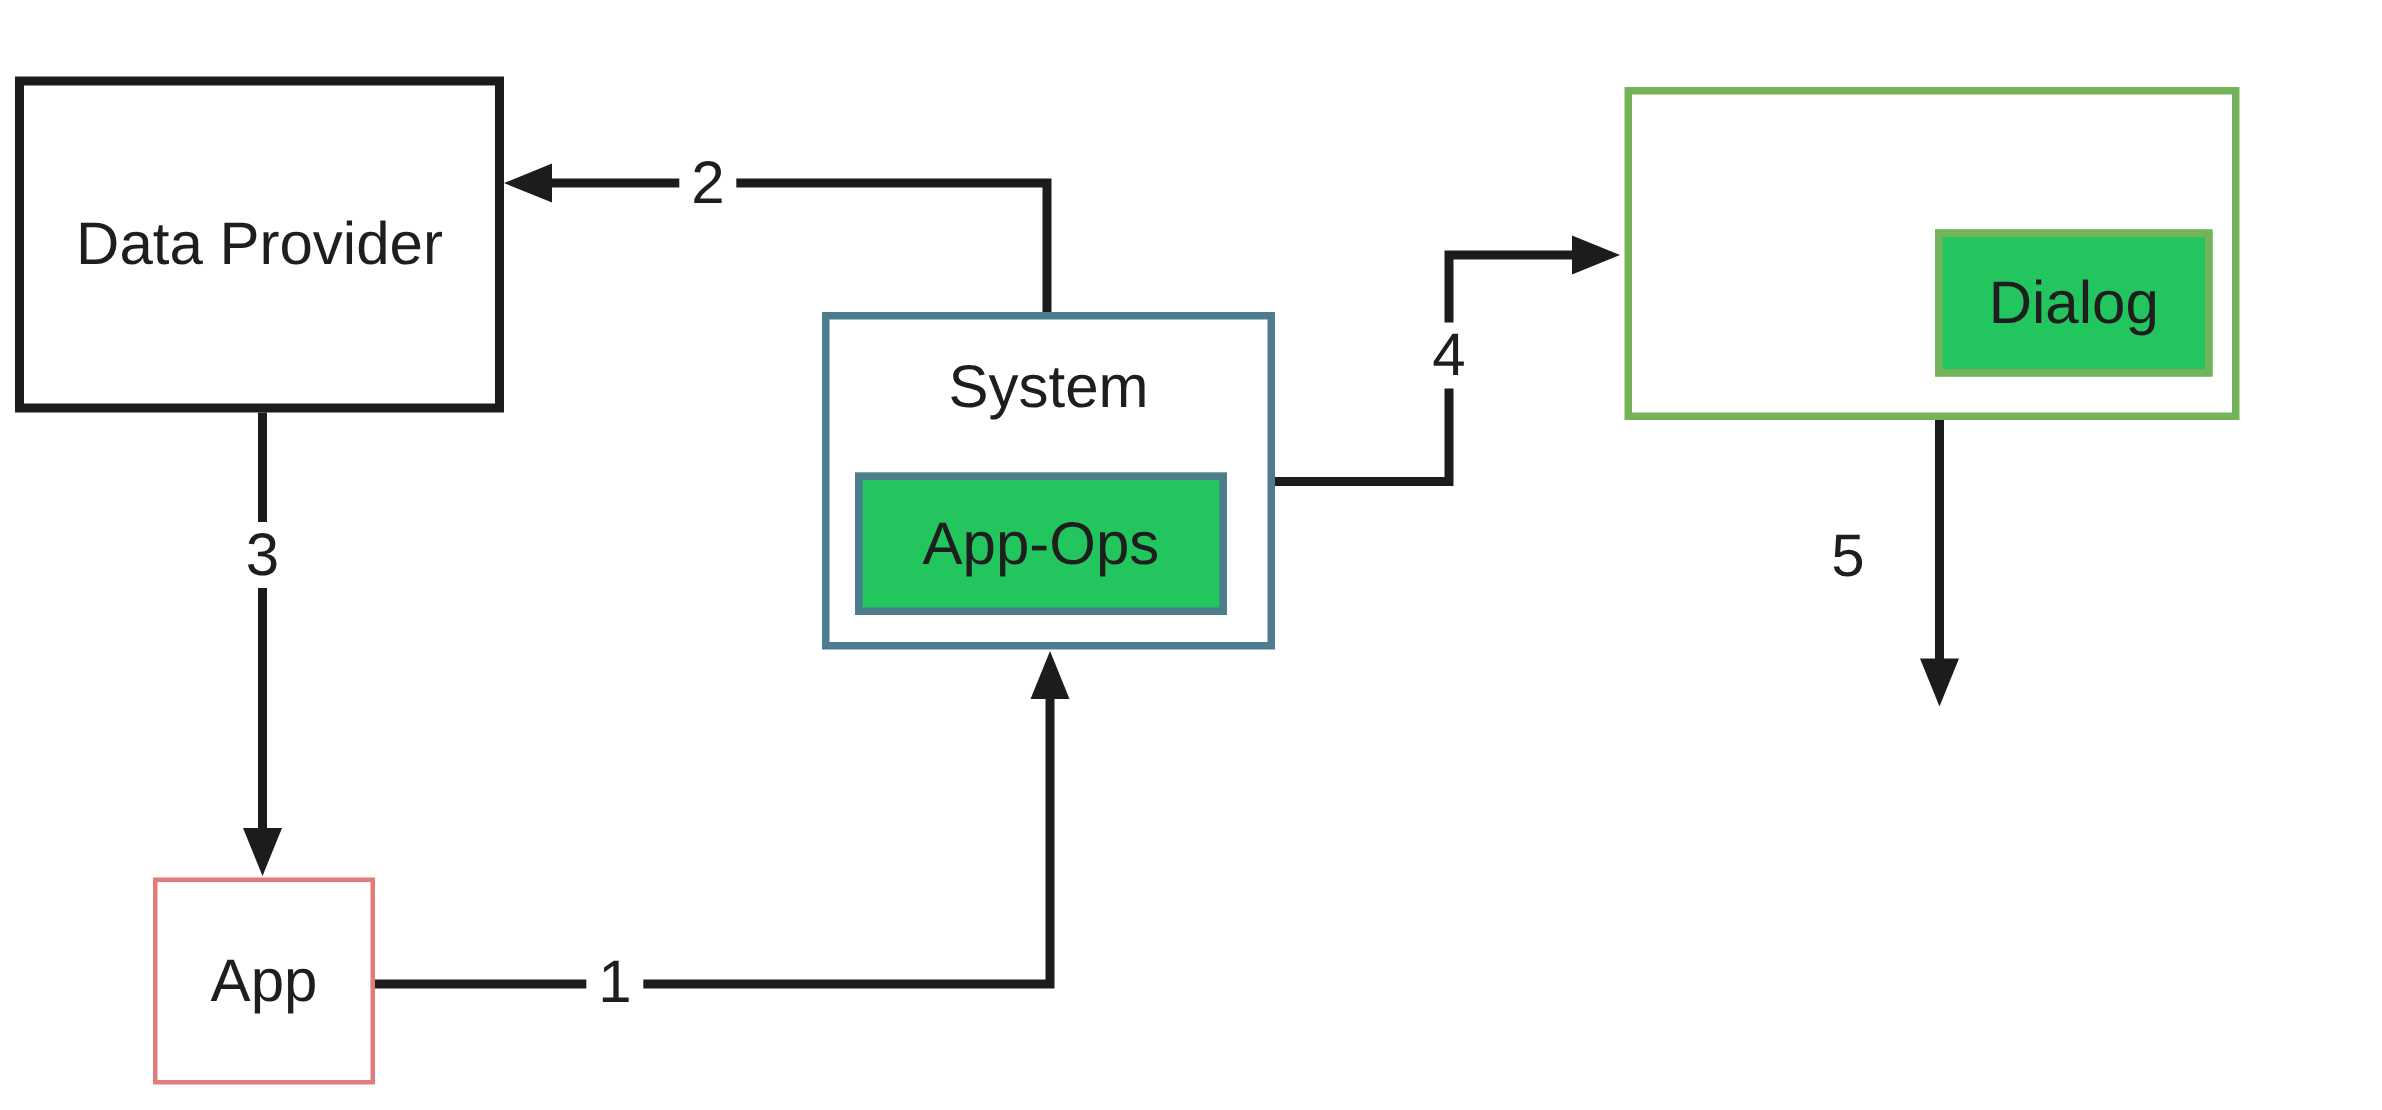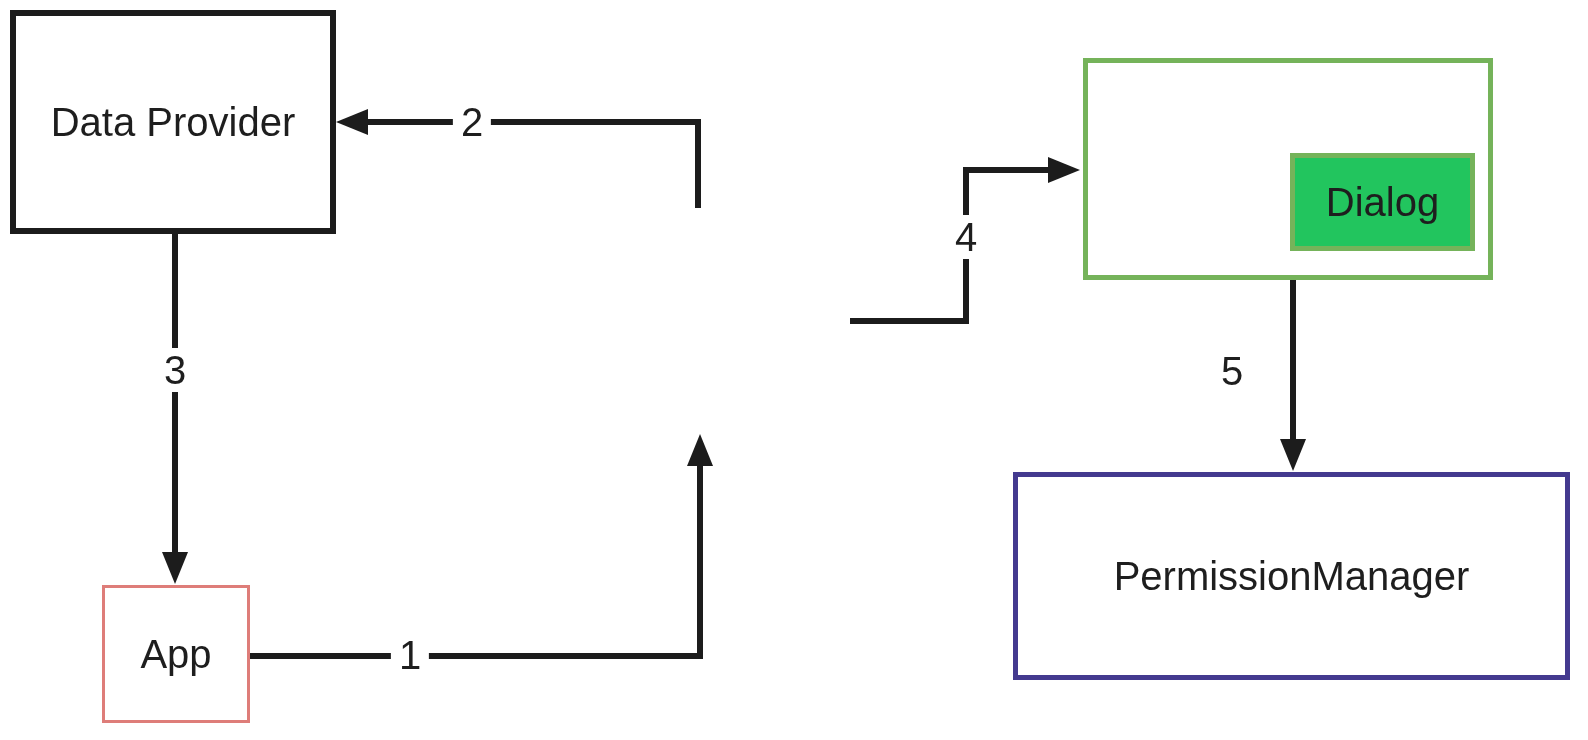--- a/index.html
+++ b/index.html
@@ -91,38 +91,41 @@
       <path d="M850,321 H966 V170 H1050" fill="none" stroke-width="6" stroke="#1c1c1c"></path>
       <polygon points="1080,170 1048,157 1048,183" fill="#1c1c1c"></polygon>
     </g>
 
     <g>
       <path d="M1293,280 V441" fill="none" stroke-width="6" stroke="#1c1c1c"></path>
       <polygon points="1293,471 1280,439 1306,439" fill="#1c1c1c"></polygon>
     </g>
   </svg>
 
-  <div class="node node-data-provider" style="border-color: rgb(28, 28, 28);">
+  <div class="node node-data-provider" style="border-color: rgb(28, 28, 28); margin-top: 41px;">
     <span>Data Provider</span>
   </div>
 
   <div class="node node-app" style="border-color: rgb(222, 125, 121);">
     <span>App</span>
   </div>
 
+  <div class="node top-label node-system" style="border-color: rgb(77, 125, 141);">
+    <span>System</span>
+    <div class="inner-node node-app-ops" style="border-color: rgb(77, 125, 141);">
+      <span>App-Ops</span>
+    </div>
+  </div>
 
   <div class="node top-label node-system-ui" style="border-color: rgb(117, 179, 90);">
     <div class="inner-node node-dialog" style="border-color: rgb(117, 179, 90);">
       <span>Dialog</span>
     </div>
   </div>
 
-  <div class="node node-permission" style="border-color: rgb(68, 58, 143);">
-    <span>PermissionManager</span>
-  </div>
 
   <div class="edge-label edge-label-1">1</div>
   <div class="edge-label edge-label-2">2</div>
   <div class="edge-label edge-label-3">3</div>
   <div class="edge-label edge-label-4">4</div>
   <div class="edge-label edge-label-5">5</div>
 
 </div>
 
 </body></html>

